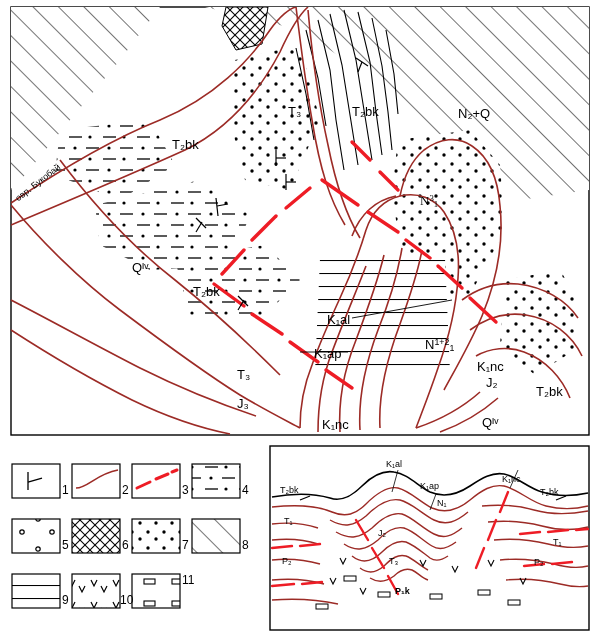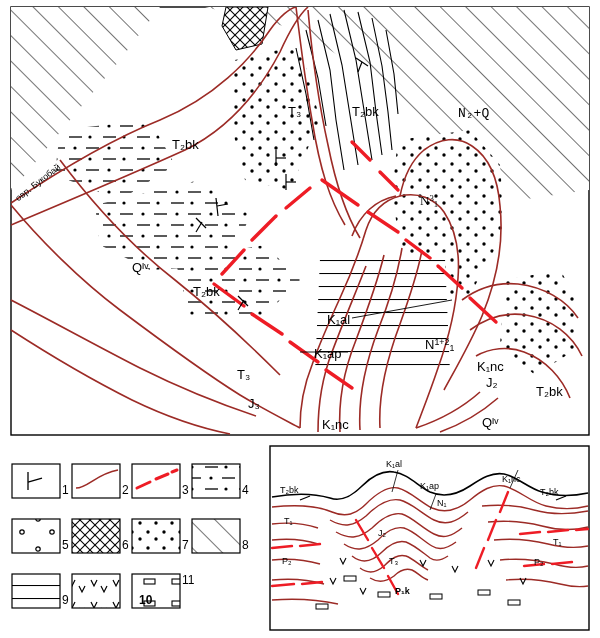--- a/index.html
+++ b/index.html
@@ -312,21 +312,21 @@
       <g stroke="#000" stroke-width="1.2" fill="none">
         <line x1="300" y1="500" x2="310" y2="496"></line>
         <line x1="556" y1="500" x2="566" y2="496"></line>
       </g>
     </g>
   </g>
 </svg>
 
 <div class="lbl map-label" style="left:288px;top:105px;">T₃</div>
 <div class="lbl map-label" style="left:352px;top:105px;">T₂bk</div>
-<div class="lbl map-label" style="left:458px;top:107px;font-family:Liberation Mono, monospace;">N₂+Q</div>
+<div class="lbl map-label" style="left:458px;top:107px;">N₂+Q</div>
 <div class="lbl map-label" style="left:172px;top:138px;">T₂bk</div>
 
 <div class="lbl map-label" style="left:420px;top:194px;font-family:Liberation Serif, serif;">
   <span>N</span><sup>3</sup><sub>1</sub>
 </div>
 
 <div class="lbl rot" style="left:14px;top:196px;">овр. Букобай</div>
 
 <div class="lbl map-label" style="left:132px;top:261px;">Qᴵᵛ</div>
 <div class="lbl map-label" style="left:193px;top:285px;">T₂bk</div>
@@ -334,36 +334,36 @@
 
 <div class="lbl map-label" style="left:378px;top:338px;margin-left:47px;">
   <span>N</span><sup>1+2</sup><sub>1</sub>
 </div>
 
 <div class="lbl map-label" style="left:314px;top:347px;">K₁ap</div>
 <div class="lbl map-label" style="left:477px;top:360px;">K₁nc</div>
 <div class="lbl map-label" style="left:237px;top:368px;">T₃</div>
 <div class="lbl map-label" style="left:486px;top:376px;">J₂</div>
 <div class="lbl map-label" style="left:536px;top:385px;">T₂bk</div>
-<div class="lbl map-label" style="left:248px;top:397px;">J₃</div>
+<div class="lbl map-label" style="left:237px;top:397px;">J₃</div>
 <div class="lbl map-label" style="left:322px;top:418px;">K₁nc</div>
 <div class="lbl map-label" style="left:482px;top:416px;">Qᴵᵛ</div>
 
 <div class="lbl leg-num" style="left:62px;top:484px;">1</div>
 <div class="lbl leg-num" style="left:122px;top:484px;">2</div>
 <div class="lbl leg-num" style="left:182px;top:484px;">3</div>
 <div class="lbl leg-num" style="left:242px;top:484px;">4</div>
 
 <div class="lbl leg-num" style="left:62px;top:539px;">5</div>
 <div class="lbl leg-num" style="left:122px;top:539px;">6</div>
 <div class="lbl leg-num" style="left:182px;top:539px;">7</div>
 <div class="lbl leg-num" style="left:242px;top:539px;">8</div>
 
 <div class="lbl leg-num" style="left:62px;top:594px;">9</div>
-<div class="lbl leg-num" style="left:139px;top:594px;font-weight:bold;">10</div>
+<div class="lbl leg-num" style="left:120px;top:594px;">10</div>
 <div class="lbl leg-num" style="left:182px;top:574px;">11</div>
 
 <div class="lbl sec-label" style="left:386px;top:460px;">K₁al</div>
 <div class="lbl sec-label" style="left:420px;top:482px;">K₁ap</div>
 <div class="lbl sec-label" style="left:502px;top:475px;">K₁nc</div>
 <div class="lbl sec-label" style="left:280px;top:486px;">T₂bk</div>
 <div class="lbl sec-label" style="left:540px;top:488px;">T₂bk</div>
 <div class="lbl sec-label" style="left:437px;top:499px;">N₁</div>
 <div class="lbl sec-label" style="left:284px;top:517px;">T₁</div>
 <div class="lbl sec-label" style="left:378px;top:529px;">J₂</div>

